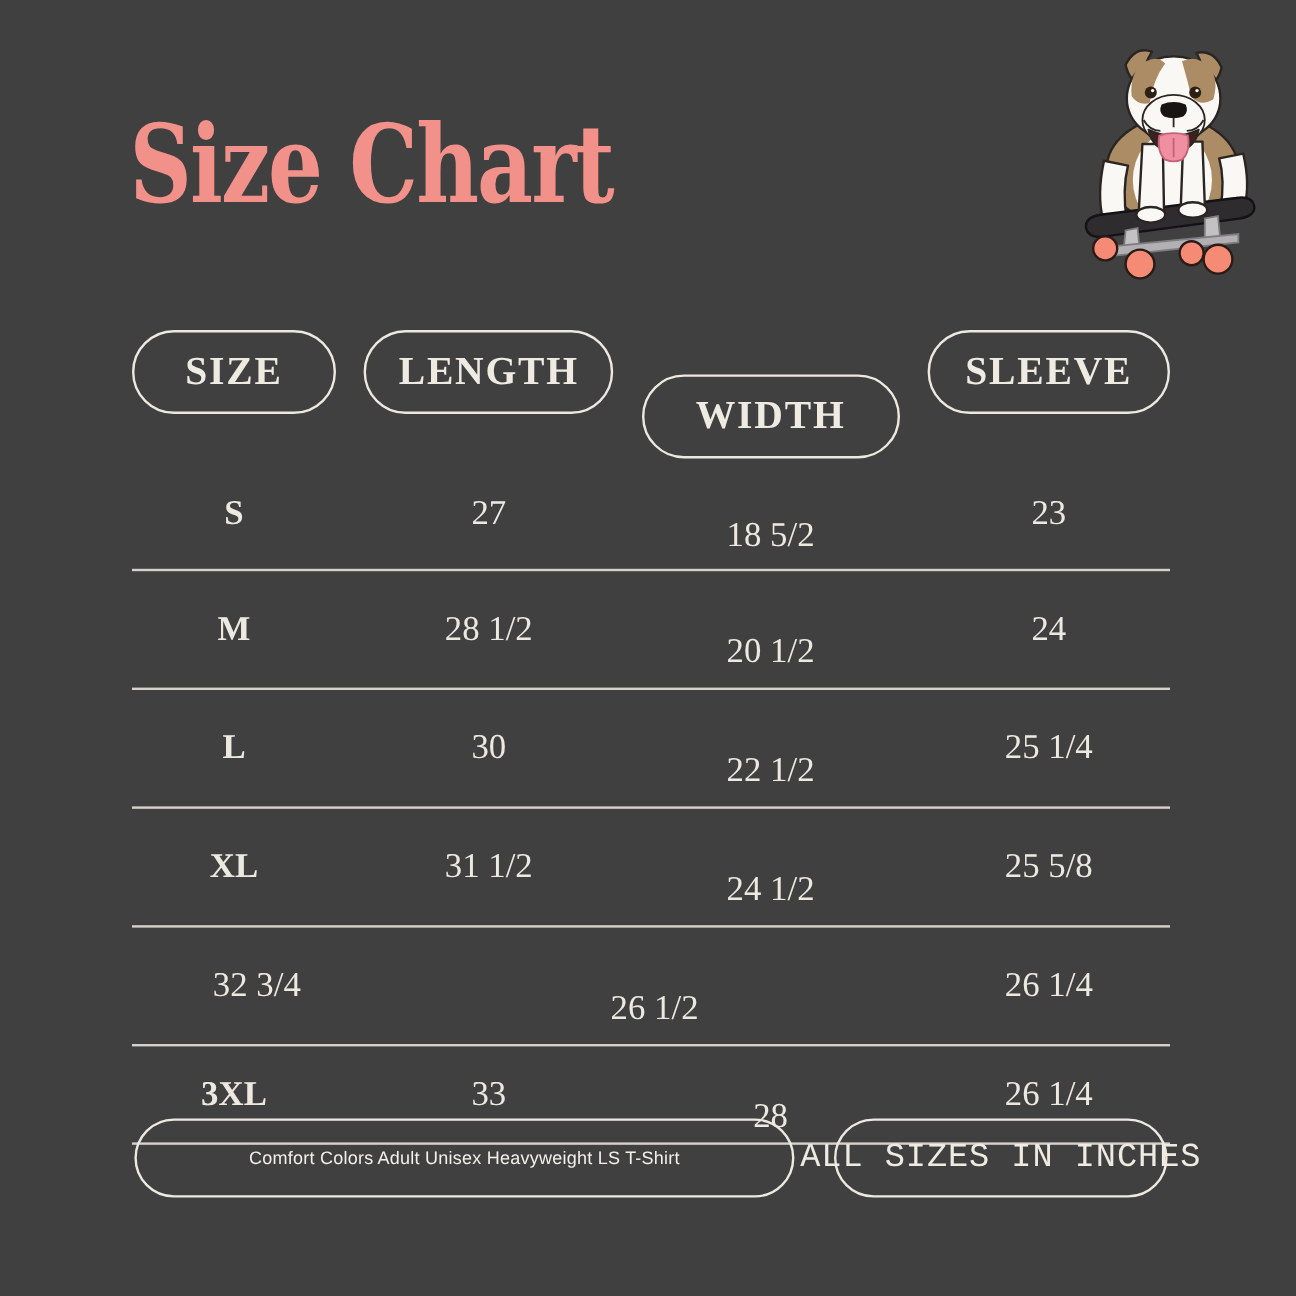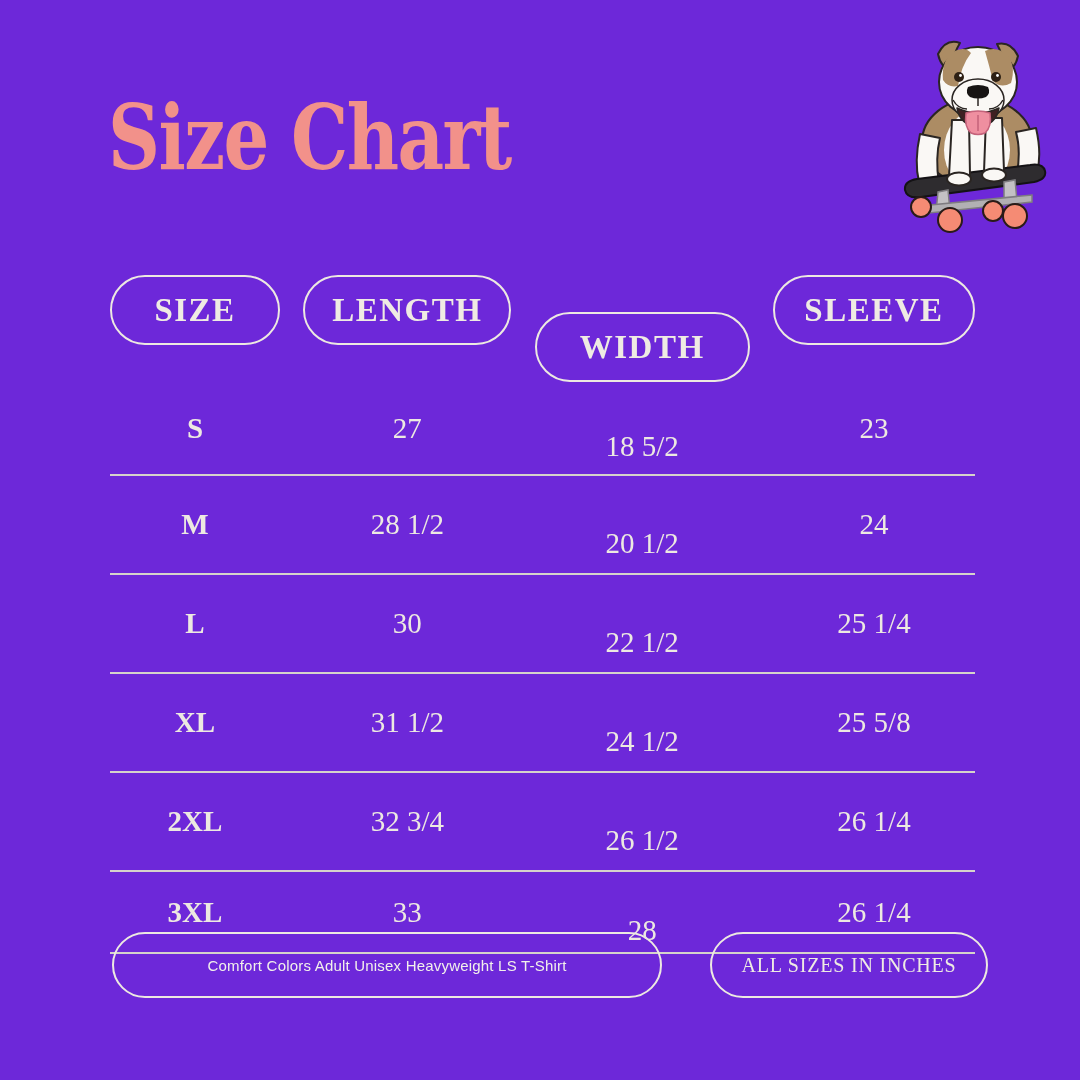--- a/index.html
+++ b/index.html
@@ -1,18 +1,18 @@
 <!DOCTYPE html>
 <html><head>
 <meta charset="utf-8">
 <style>
   html,body { margin:0; padding:0; background:#191613; }
   .canvas {
     position:relative; width:1080px; height:1080px;
-    background:#6d28d9; overflow:hidden;
+    background:#404040; overflow:hidden;
     font-family:"Liberation Serif", serif; color:#EDE9E1;
   }
 
   
   .page-title {
     position:absolute; left:108px; top:84px; margin:0;
     font-family:"DejaVu Serif", serif; font-weight:700;
     font-size:90px; letter-spacing:-2px; color:#F2918A;
     transform:scaleX(0.8); transform-origin:left top; white-space:nowrap;
   }
@@ -50,22 +50,22 @@
     position:absolute; top:932px; box-sizing:border-box;
     border:2px solid #EDE9E1; border-radius:34px; height:66px;
     display:flex; align-items:center; justify-content:center; white-space:nowrap;
   }
   .badge-product {
     left:112px; width:550px;
     font-family:"Liberation Sans", sans-serif; font-size:15px;
     color:#F2F0EB; letter-spacing:0.2px;
   }
   .badge-units {
-    left:710px; width:278px;
-    font-family:Liberation Serif, serif; font-size:20px;
+    left:695px; width:278px;
+    font-family:Liberation Mono, monospace; font-size:28px;
     letter-spacing:0.8px; color:#EFEBE3;
   }
 </style>
 </head>
 <body>
 
 <div class="canvas">
 
   <h1 class="page-title">Size Chart</h1>
 
@@ -152,21 +152,20 @@
         <div class="cell w3">22 1/2</div>
         <div class="cell w4">25 1/4</div>
       </div>
       <div class="row">
         <div class="cell cell-size w1">XL</div>
         <div class="cell w2">31 1/2</div>
         <div class="cell w3">24 1/2</div>
         <div class="cell w4">25 5/8</div>
       </div>
       <div class="row">
-        <div class="cell cell-size w1">2XL</div>
         <div class="cell w2">32 3/4</div>
         <div class="cell w3">26 1/2</div>
         <div class="cell w4">26 1/4</div>
       </div>
       <div class="row row-last">
         <div class="cell cell-size w1">3XL</div>
         <div class="cell w2">33</div>
         <div class="cell w3">28</div>
         <div class="cell w4">26 1/4</div>
       </div>

